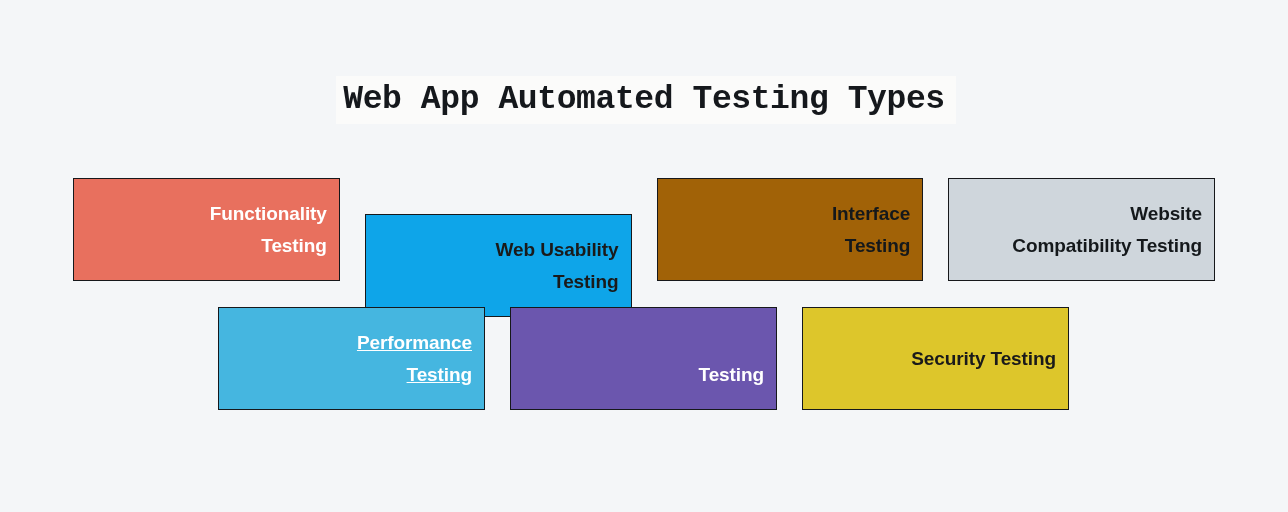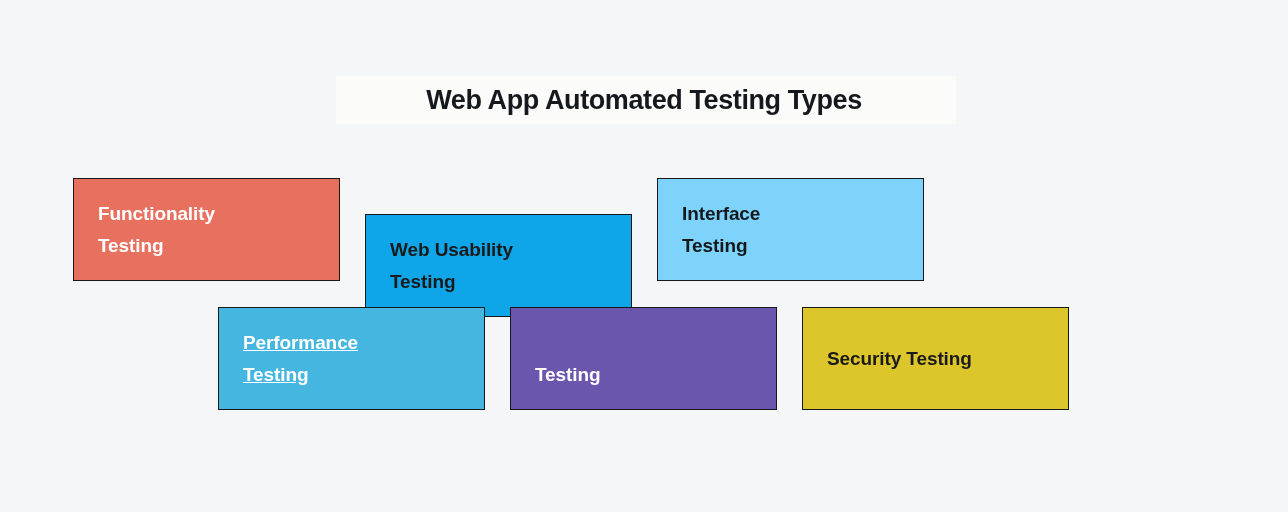--- a/index.html
+++ b/index.html
@@ -29,22 +29,22 @@
     width: 620px;
     height: 48px;
     background: #fbfbfa;
   }
   #page-title {
     position: absolute;
     left: 0;
     top: 74px;
     width: 1288px;
     text-align: center;
-    font-family: Liberation Sans, sans-serif;
-    font-size: 27px;
+    font-family: Liberation Mono, monospace;
+    font-size: 33px;
     font-weight: bold;
     letter-spacing: -0.4px;
     color: #15181c;
     line-height: 52px;
     white-space: nowrap;
   }
 
   
   .row {
     position: absolute;
@@ -68,22 +68,22 @@
   }
 
   .type-box {
     box-sizing: border-box;
     width: 267px;
     height: 103px;
     border: 1.3px solid #16181b;
     display: flex;
     align-items: center;
     justify-content: center;
-    text-align: left;
-    padding: 0 24px;
+    text-align: right;
+    padding: 0 12px;
   }
   .type-box .box-label {
     font-family: "Liberation Sans", sans-serif;
     font-size: 19px;
     font-weight: bold;
     line-height: 32px;
     letter-spacing: -0.1px;
     display: block;
     width: 100%;
   }
@@ -106,27 +106,33 @@
       </span>
     </div>
 
     <div class="type-box" style="background: #0ea5e9; border-color: rgb(22, 24, 27); color: rgb(26, 26, 26); margin-top: 36px;">
       <span class="box-label">
         <span>Web Usability</span><br>
         <span>Testing</span>
       </span>
     </div>
 
-    <div class="type-box" style="background: #7dd3fc; border-color: rgb(22, 24, 27); color: rgb(20, 24, 27);">
+    <div class="type-box" style="background: #a16207; border-color: rgb(22, 24, 27); color: rgb(20, 24, 27);">
       <span class="box-label">
         <span>Interface</span><br>
         <span>Testing</span>
       </span>
     </div>
 
+    <div class="type-box" style="background: rgb(207, 214, 220); border-color: rgb(22, 24, 27); color: rgb(20, 24, 27);">
+      <span class="box-label">
+        <span>Website</span><br>
+        <span>Compatibility Testing</span>
+      </span>
+    </div>
 
   </div>
 
   <div class="row" id="row-2">
 
     <div class="type-box" style="background: rgb(69, 182, 224); border-color: rgb(22, 24, 27); color: rgb(255, 255, 255); text-decoration: underline;">
       <span class="box-label">
         <span>Performance</span><br>
         <span>Testing</span>
       </span>

